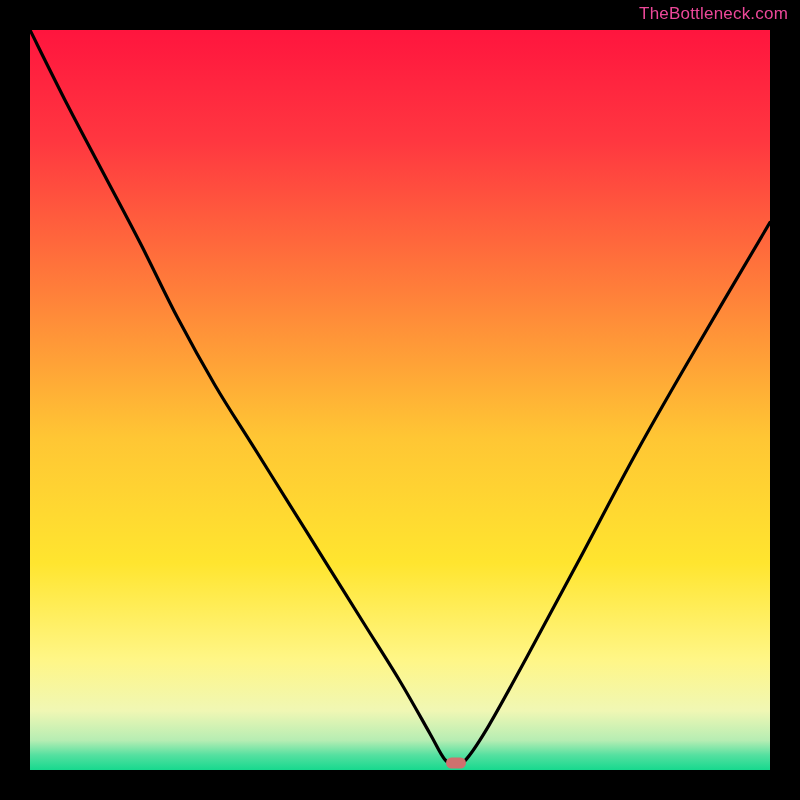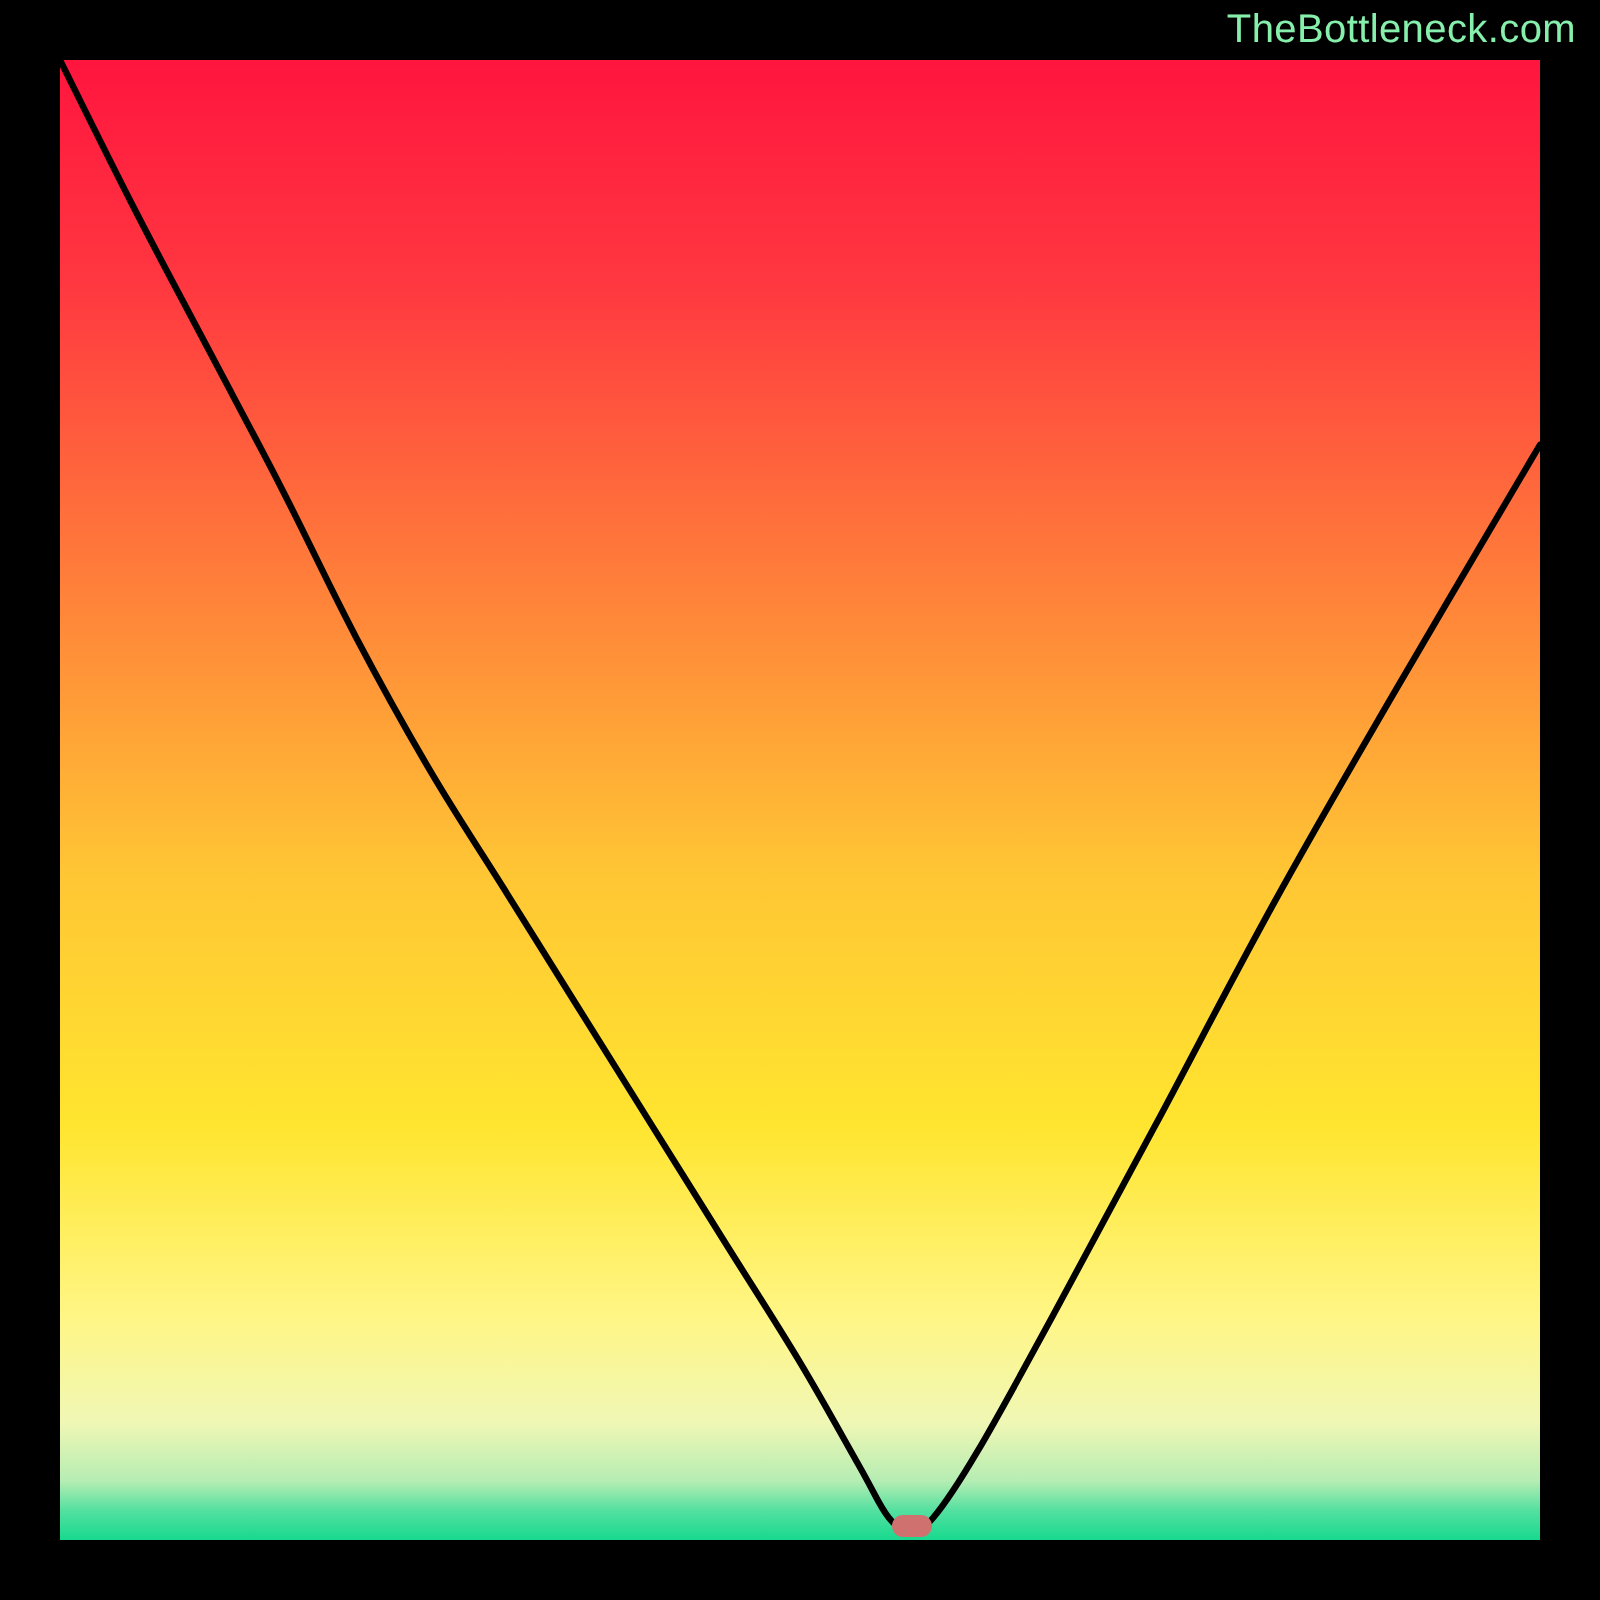--- a/index.html
+++ b/index.html
@@ -14,23 +14,23 @@
     position: relative;
     width: 800px;
     height: 800px;
     background: #000;
   }
   .watermark {
     position: absolute;
     top: 4px;
     right: 12px;
     font-family: Arial, Helvetica, sans-serif;
-    font-size: 20px;
+    font-size: 17px;
     font-weight: 500;
-    color: #86efac;
+    color: #ec4899;
     letter-spacing: 0.2px;
     z-index: 5;
     text-align: right;
   }
   .plot-area {
     position: absolute;
     left: 30px;
     top: 30px;
     width: 740px;
     height: 740px;

